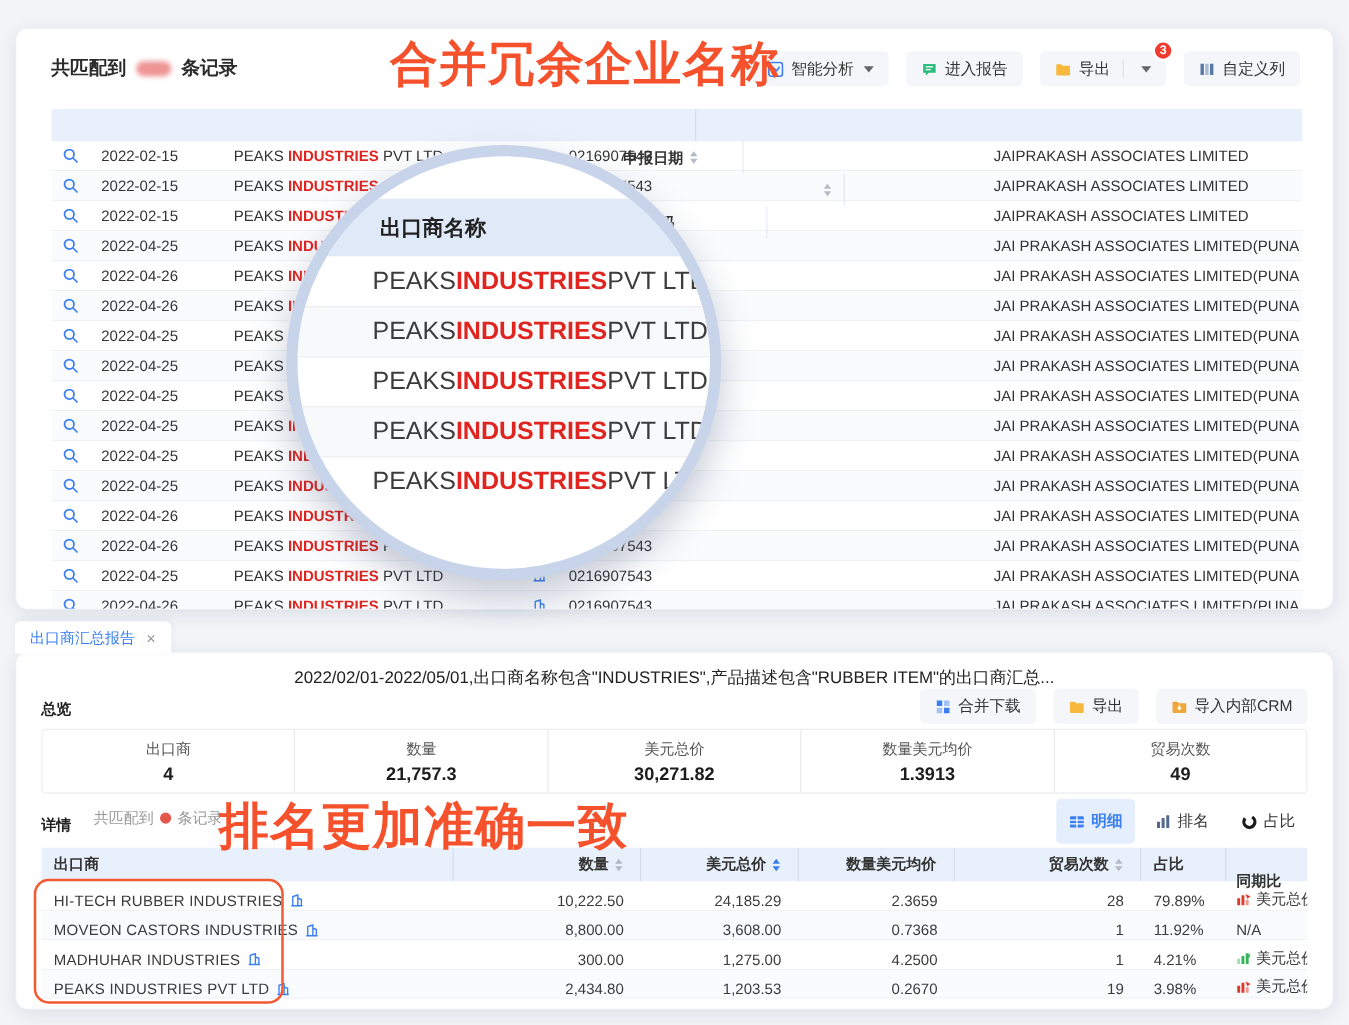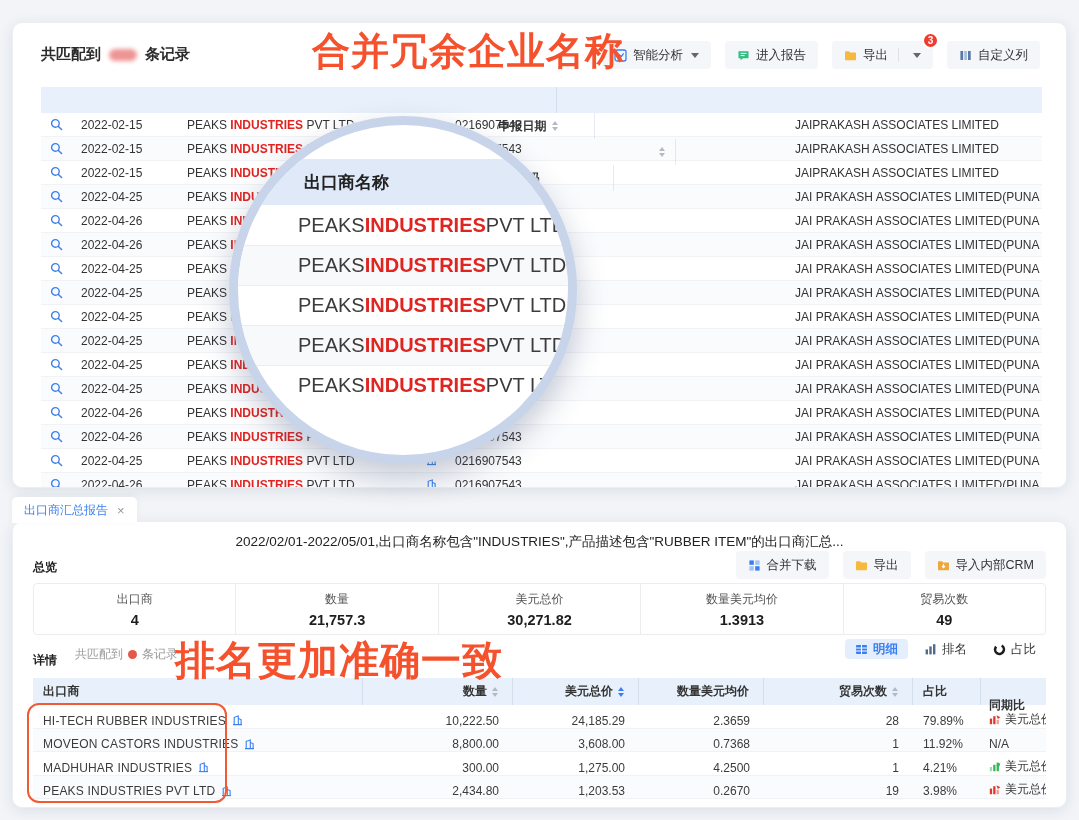--- a/index.html
+++ b/index.html
@@ -68,21 +68,21 @@
   .tb-bottom{position:absolute; right:20px; top:29px;}
   .summary-box{position:absolute; left:20px; right:20px; top:61px; height:52px; border:1px solid #ececef; border-radius:4px; display:flex;}
   .s-col{flex:1; border-right:1px solid #ececef; text-align:center; padding-top:7px;}
   .s-col:last-child{border-right:none;}
   .s-label{font-size:12px; color:#555;}
   .s-value{font-size:14.5px; font-weight:700; color:#1d1d1d; margin-top:4px;}
   .lab-detail{position:absolute; left:20px; top:110px;margin-top:20px;}
   .match-sub{position:absolute; left:62px; top:124px; font-size:12px; color:#999; display:flex; align-items:center;}
   .dot{display:inline-block; width:9px; height:9px; border-radius:50%; background:#e4574d; filter:blur(.6px); margin:0 5px;}
   .views{position:absolute; right:20px; top:117px; display:flex; gap:6px; align-items:center;}
-  .view-btn{display:inline-flex; align-items:center; gap:5px; height:20px; padding:0 10px; border:none; background:transparent; font-size:12.5px; color:#333; border-radius:4px; font-family:inherit; cursor:pointer;}
+  .view-btn{display:inline-flex; align-items:center; gap:5px; height:36px; padding:0 10px; border:none; background:transparent; font-size:12.5px; color:#333; border-radius:4px; font-family:inherit; cursor:pointer;}
   .view-btn.active{background:#e4eefd; color:var(--accent); font-weight:700;}
 
   
   .dtable{position:absolute; left:20px; right:20px; top:156px; bottom:8px; overflow:hidden; font-size:12px; color:#3b3b3b;}
   .dhead{display:flex; height:27px; background:var(--hdr); align-items:center; font-weight:700; color:#333;}
   .dhead .c{border-right:1px solid rgba(110,135,175,.16); height:100%; display:flex; align-items:center;}
   .dhead .c:last-child{border-right:none;margin-top:27px;}
   .drow{display:flex; height:23.5px; align-items:flex-end; border-bottom:1px solid var(--border);}
   .drow:nth-child(even){background:#fafbfd;}
   .dc1{width:330px; padding-left:10px; display:flex; align-items:center; gap:6px; letter-spacing:.2px;}

